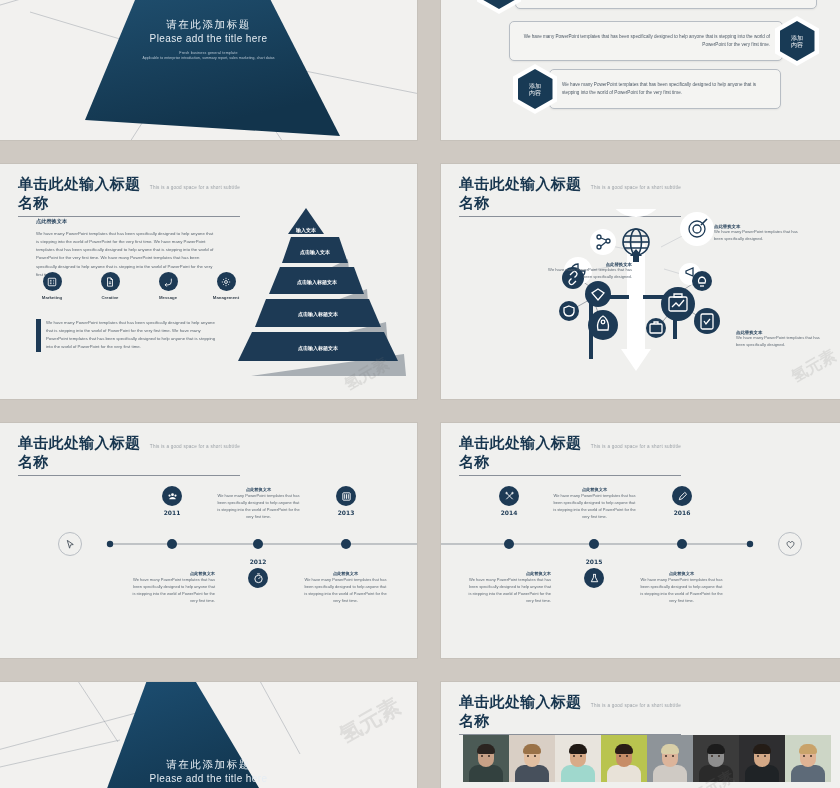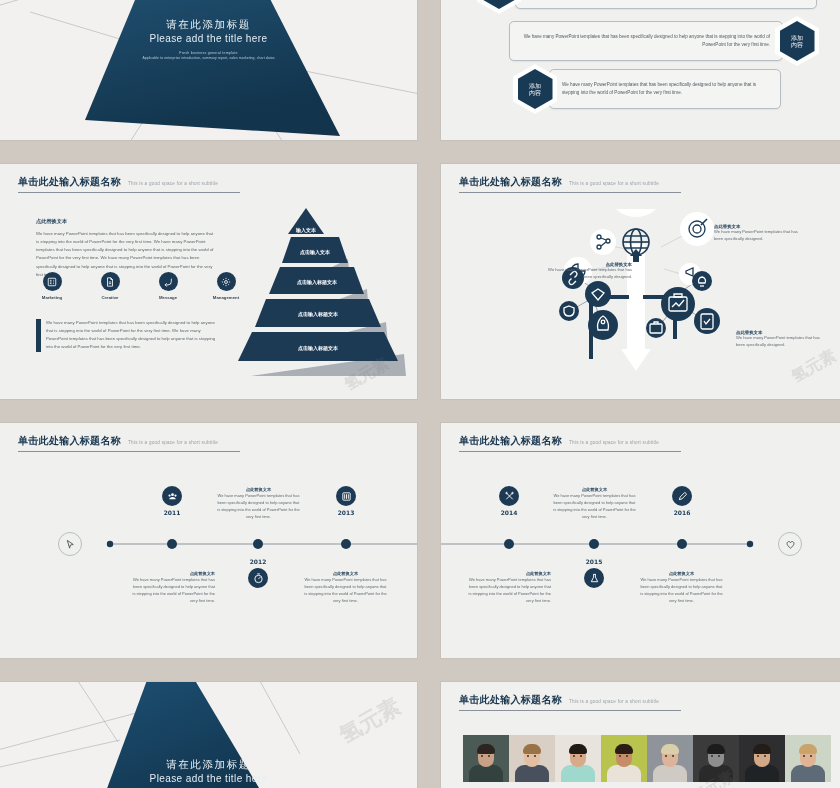--- a/index.html
+++ b/index.html
@@ -20,21 +20,21 @@
   }
   .slide {
     position:relative; overflow:hidden;
     background:#f0f0ee;
     box-shadow:0 0 0 1px rgba(0,0,0,0.04);
   }
   
   .hdr { position:absolute; left:18px; top:11px; width:calc(100% - 40px); }
   .hdr-row { display:flex; align-items:baseline; gap:7px;
              border-bottom:1.2px solid #8a9099; padding-bottom:3px; width:222px; }
-  .hdr-cn { font-size:10px; font-weight:bold; color:#18364f; letter-spacing:.3px;
+  .hdr-cn { font-size:15px; font-weight:bold; color:#18364f; letter-spacing:.3px;
             font-family:"DejaVu Sans",sans-serif; }
   .hdr-en { font-size:4.6px; color:#9aa0a6; letter-spacing:.25px; white-space:nowrap;}
   
   .cover { background:#f2f1ef; }
   .cover svg.lines { position:absolute; inset:0; width:100%; height:100%; }
   .cover .tri { position:absolute; }
   .cover .tri-txt { position:absolute; left:0; right:0; text-align:center; color:#fff; }
   .big-cn { font-size:19px; font-weight:bold; letter-spacing:5px;
             font-family:"DejaVu Sans",sans-serif; color:#eef3f7; }
   .sub-cn { font-size:10.5px; letter-spacing:1.6px; font-family:"DejaVu Sans",sans-serif;

